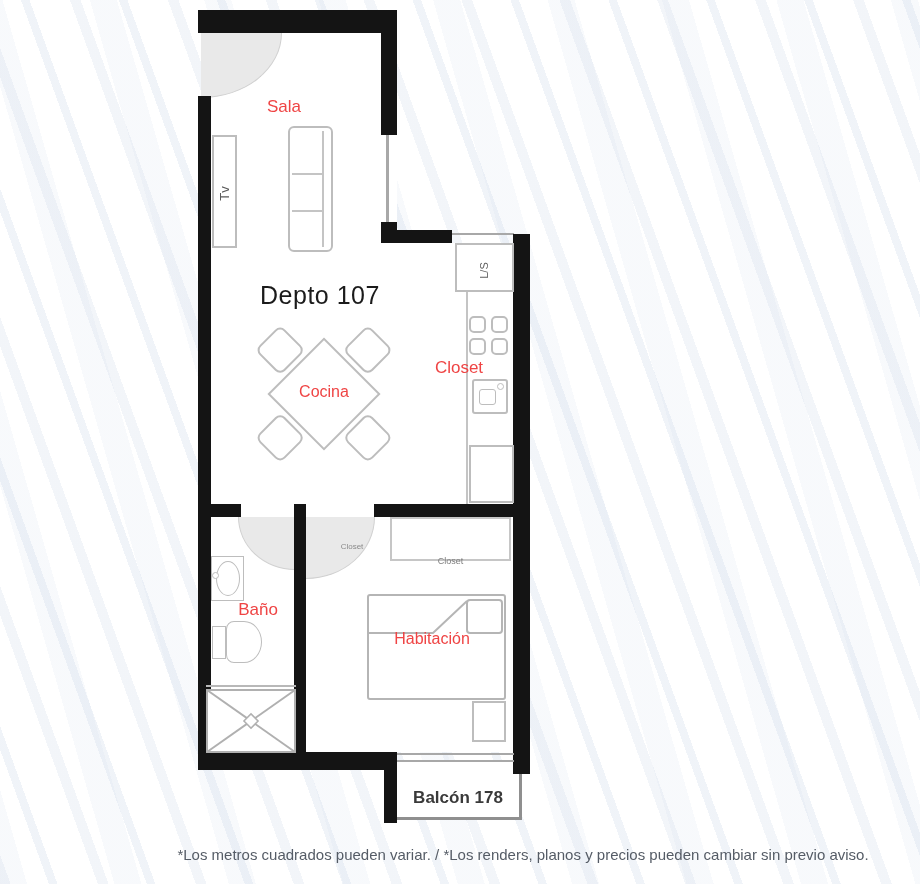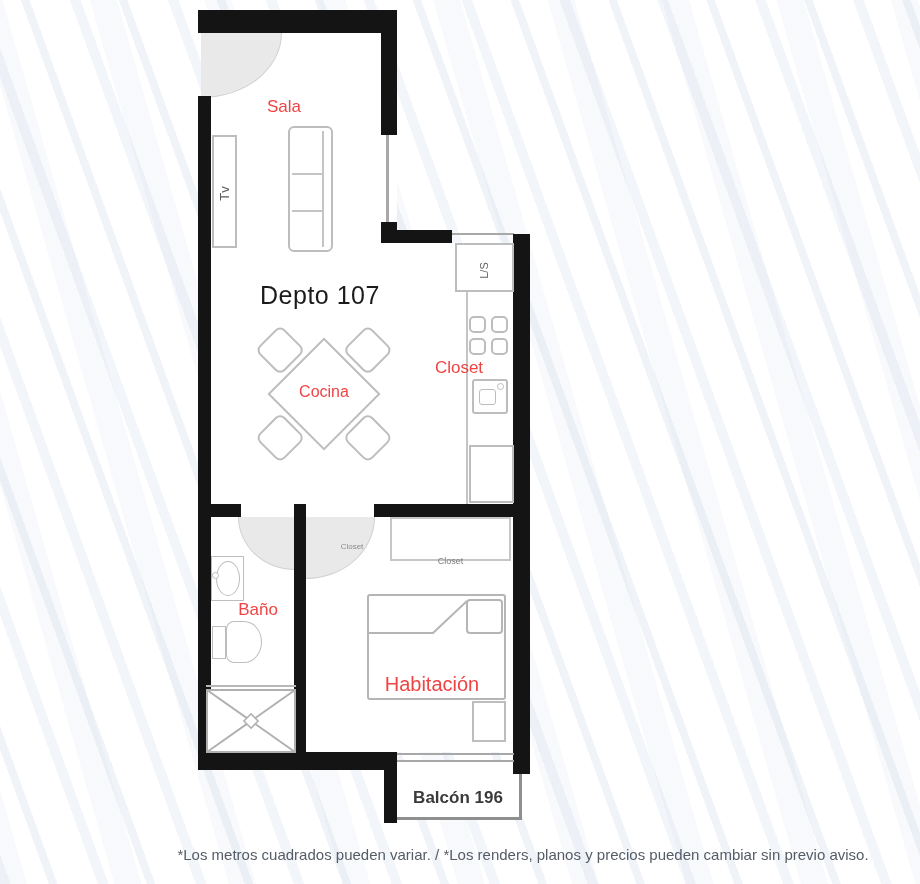--- a/index.html
+++ b/index.html
@@ -117,18 +117,18 @@
     <polyline points="2,39 66,39 100,7" fill="none" stroke="#b5b5b5" stroke-width="2"></polyline>
     <rect x="100" y="6" width="35" height="33" rx="3" fill="#ffffff" stroke="#b5b5b5" stroke-width="2"></rect>
   </svg>
   <div class="fur" style="left:472px;top:701px;width:34px;height:41px;"></div>
 
   <span class="lbl room" style="left:252px;top:98px;width:64px;">Sala</span>
   <span class="lbl title" style="left:250px;top:283px;width:140px;">Depto 107</span>
   <span class="lbl room" style="left:418px;top:359px;width:82px;">Closet</span>
   <span class="lbl" style="left:264px;top:384px;width:120px;font-size:16px;">Cocina</span>
   <span class="lbl room" style="left:226px;top:601px;width:64px;">Baño</span>
-  <span class="lbl" style="left:376px;top:674px;width:112px;font-size:20px;">Habitación</span>
-  <span class="lbl" style="left:400px;top:789px;width:116px;font-size:17px;font-weight:600;color:#3a3a3a;">Balcón 196</span>
+  <span class="lbl" style="left:376px;top:631px;width:112px;font-size:16px;">Habitación</span>
+  <span class="lbl" style="left:400px;top:789px;width:116px;font-size:17px;font-weight:600;color:#3a3a3a;">Balcón 178</span>
 
   <div class="footer" style="left:86px;top:846px;width:874px;">*Los metros cuadrados pueden variar. / *Los renders, planos y precios pueden cambiar sin previo aviso.</div>
 
 </div>
 
 </body></html>

